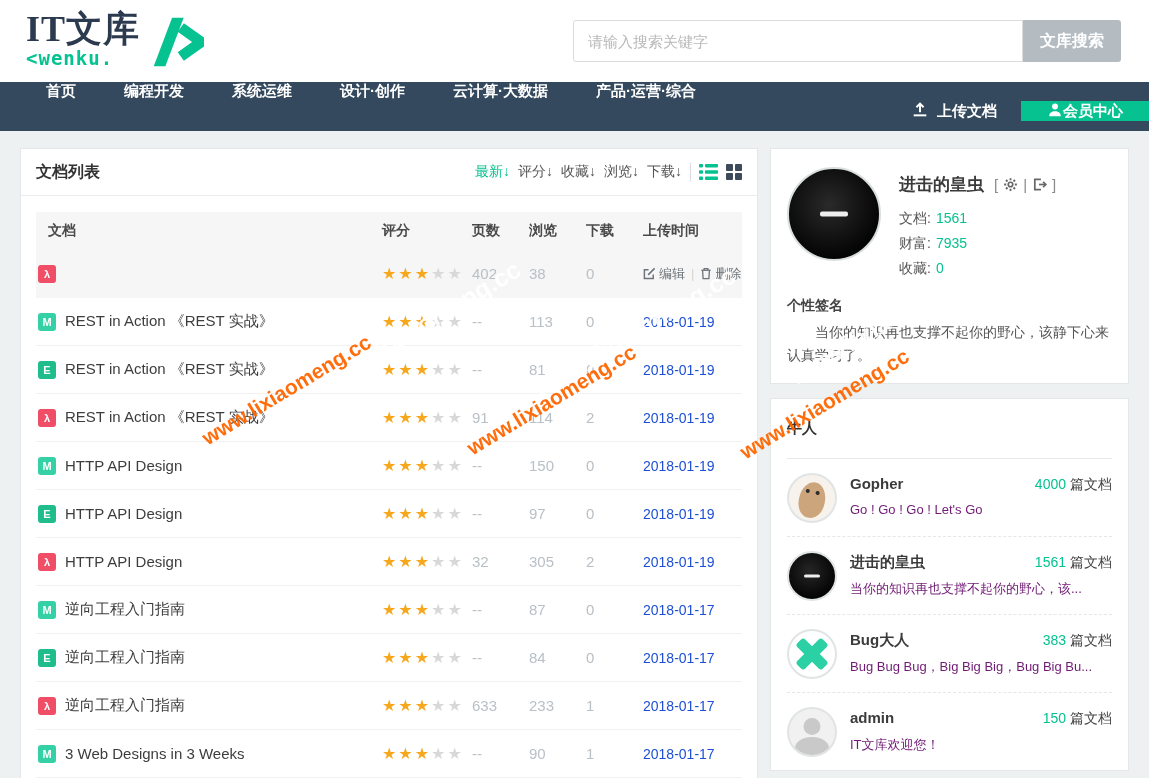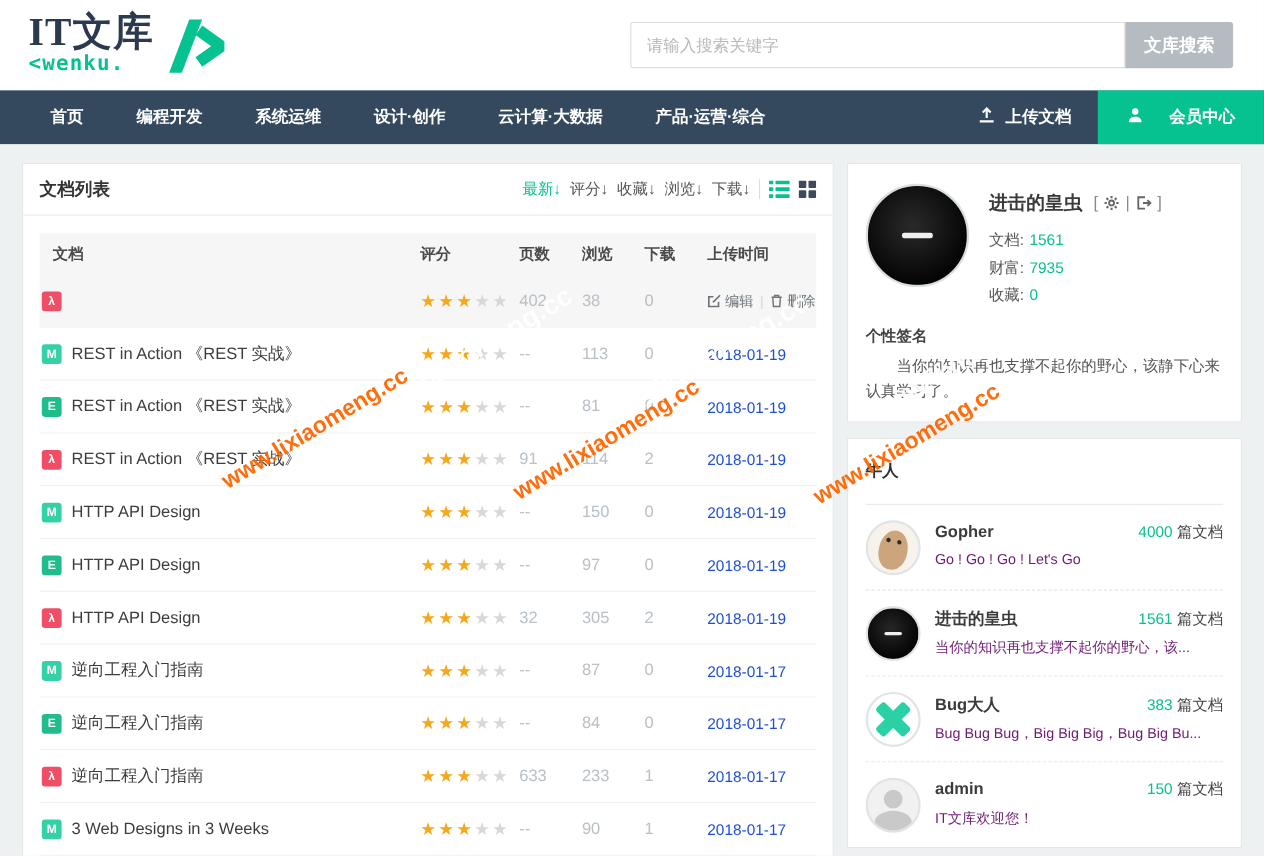--- a/index.html
+++ b/index.html
@@ -17,28 +17,28 @@
   .logo-glyph { margin-left:6px; margin-top:2px; }
 
   .search-box { position:absolute; right:28px; top:20px; display:flex; }
   .search-input { width:450px; height:42px; border:1px solid #dcdcdc; border-radius:3px 0 0 3px;
     padding:0 14px; font-size:15px; color:#444; outline:none; }
   .search-input::placeholder { color:#b9b9b9; }
   .search-btn { width:98px; height:42px; background:#b4bcc2; color:#fff; border:none;
     font-size:16px; font-weight:bold; border-radius:0 3px 3px 0; cursor:pointer; }
 
   
-  .nav { height:49px; background:#34495e; display:flex; align-items:stretch; }
+  .nav { height:49px; background:#34495e; display:flex; align-items:stretch;flex-direction:column; }
   .nav-items { display:flex; margin-left:22px; }
   .nav-item { display:flex; align-items:center; padding:0 24px; color:#fff; font-size:15px;
     font-weight:bold; cursor:pointer; }
   .nav-right { margin-left:auto; display:flex; align-items:stretch; }
   .nav-upload { display:flex; align-items:center; gap:8px; color:#fff; font-size:15px;
     font-weight:bold; padding:0 24px; cursor:pointer; }
-  .nav-member { display:flex; align-items:center; gap:23px; background:#06c290; color:#fff;
+  .nav-member { display:flex; align-items:center; gap:0; background:#06c290; color:#fff;
     font-size:15px; font-weight:bold; padding:0 26px; cursor:pointer; }
 
   
   .content { display:flex; gap:12px; padding:17px 20px 0; align-items:flex-start; }
   .card { background:#fff; border:1px solid #e4e7e8; }
   .left-card { width:738px; min-height:650px; }
 
   .card-head { height:47px; display:flex; align-items:center; padding:0 15px;
     border-bottom:1px solid #ebebeb; }
   .card-title { font-size:16px; font-weight:bold; color:#333; }

